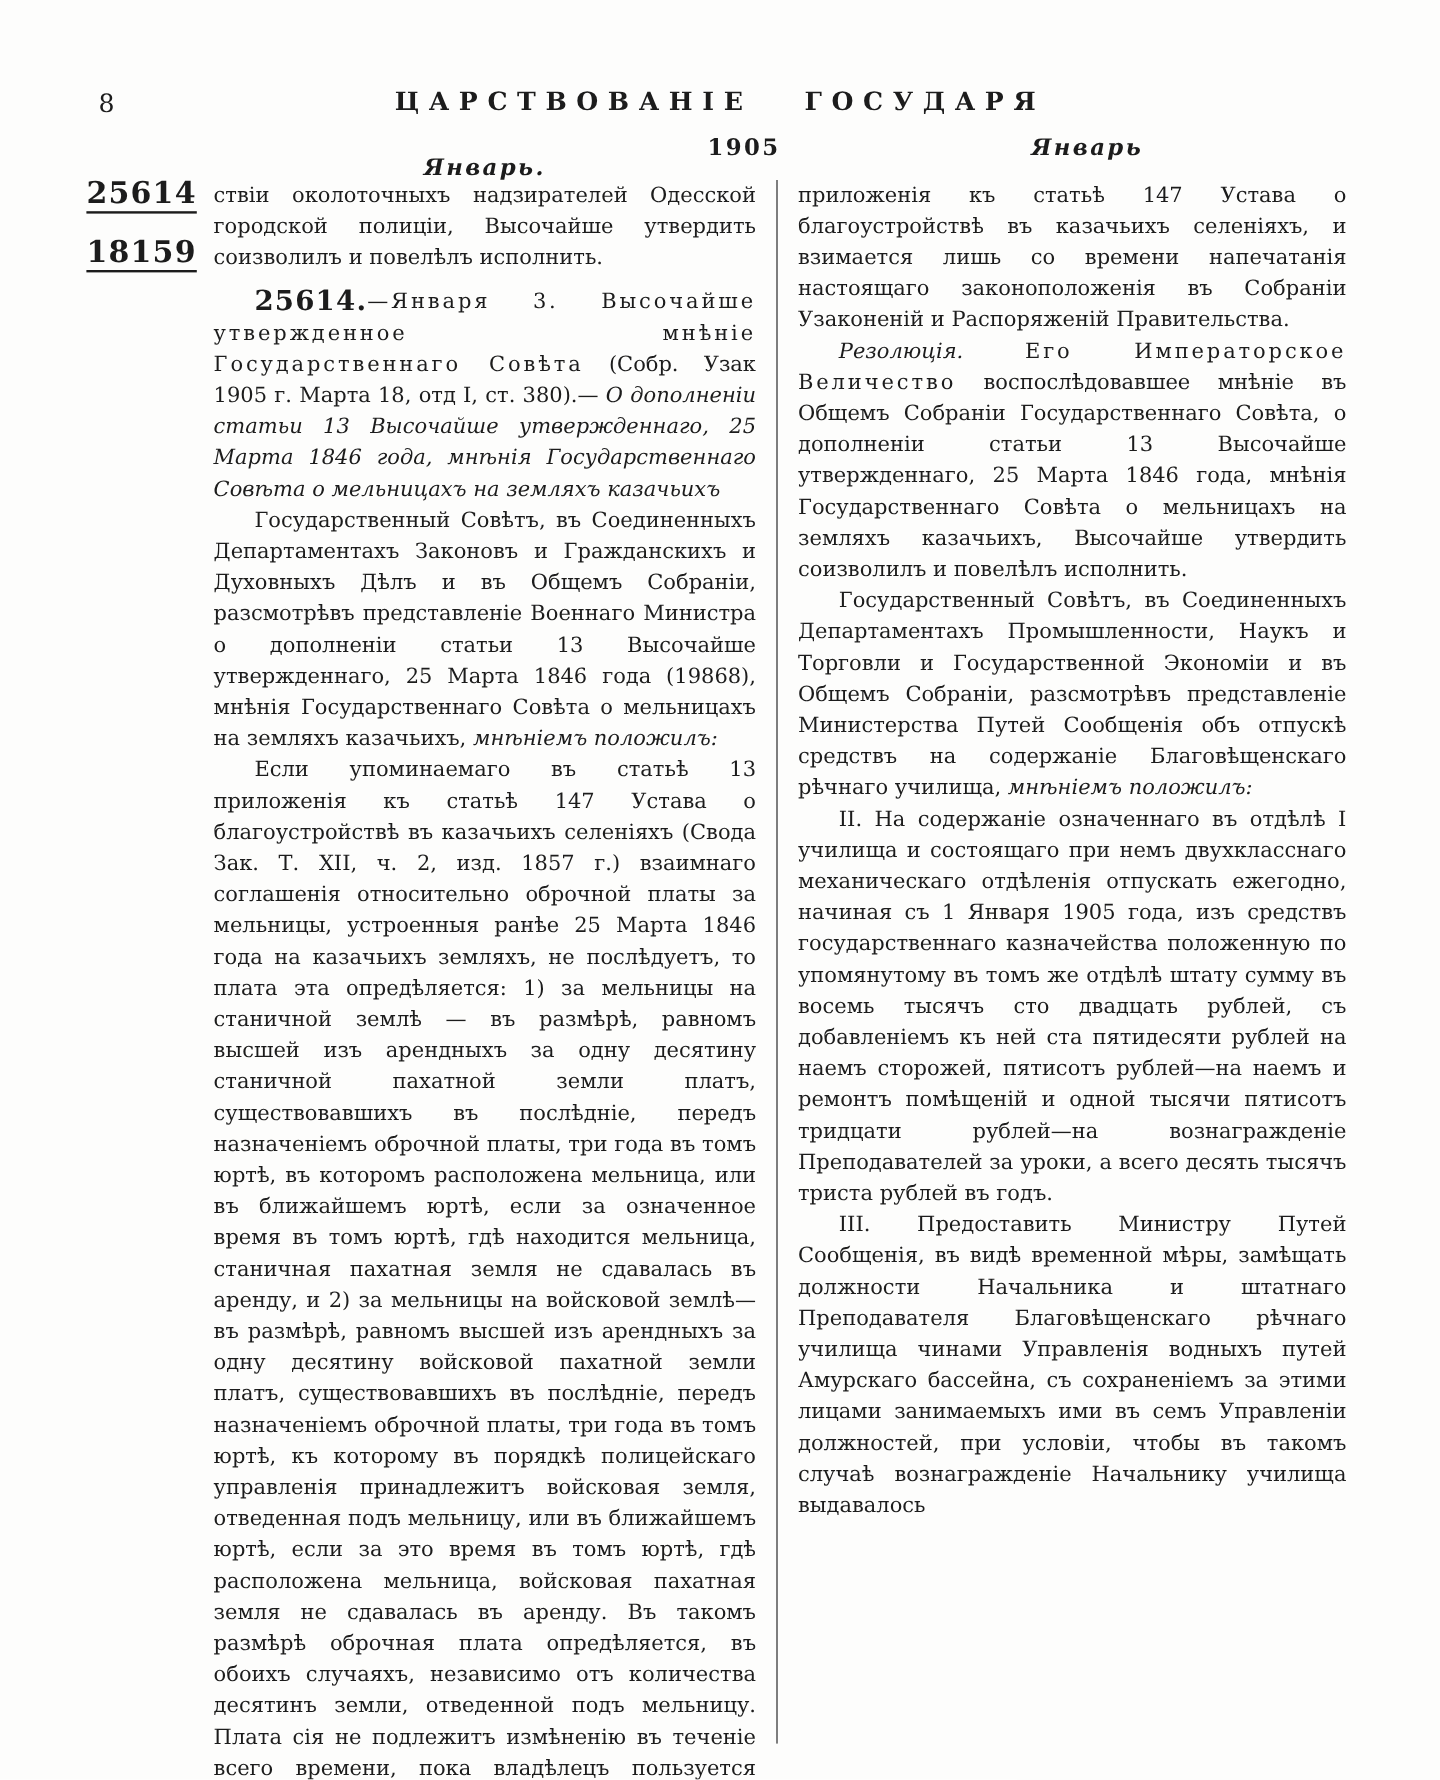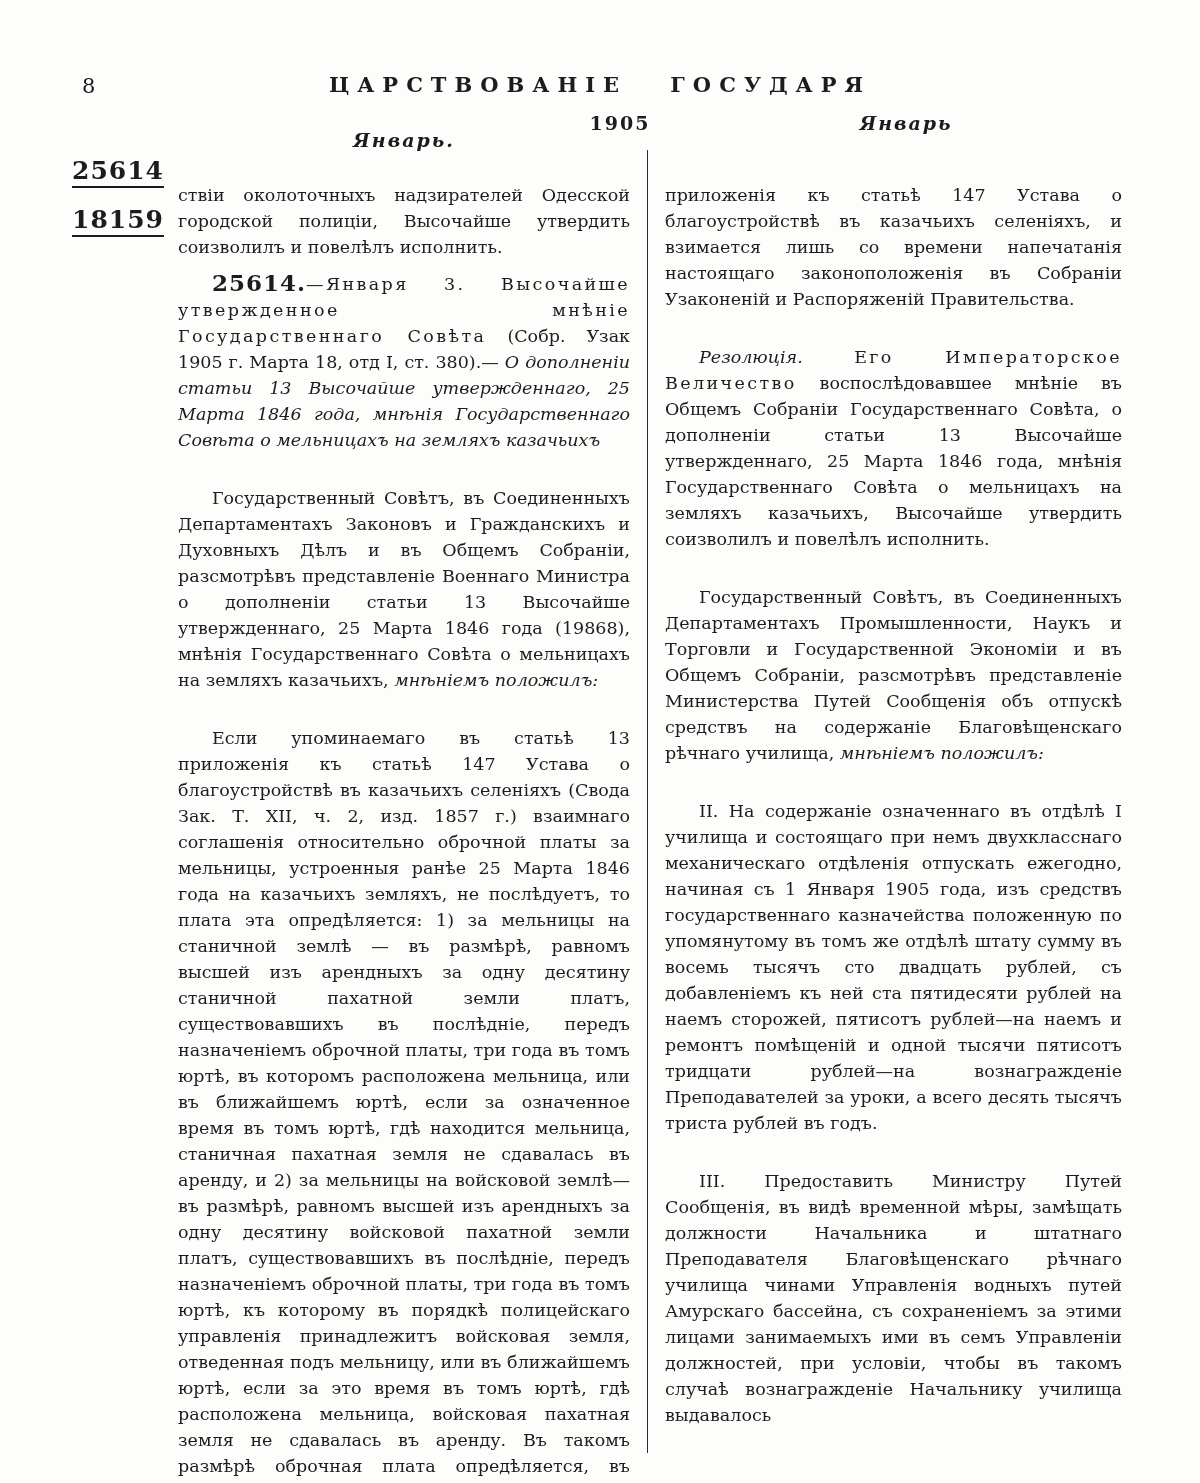--- a/index.html
+++ b/index.html
@@ -33,21 +33,21 @@
   .subheader .year,
   .subheader .month-right {
     position: absolute; transform: translateX(-50%);
     font-size: 19px; font-weight: bold;
   }
   .subheader .month-left  { left: 404px; font-style: italic; letter-spacing: 2px; margin-top: 17px; }
   .subheader .year        { left: 620px; letter-spacing: 2px; }
   .subheader .month-right { left: 859px; font-style: italic; letter-spacing: 2px; margin-left: 47px; }
 
   
-  .margin-numbers { position: absolute; left: 72px; top: 156px; width: 104px; }
+  .margin-numbers { position: absolute; left: 72px; top: 146px; width: 104px; }
   .margin-number {
     display: inline-block;
     font-size: 25px;
     font-weight: bold;
     letter-spacing: 1px;
     border-bottom: 2px solid #1c1c1c;
     padding-bottom: 1px;
     margin-bottom: 17px;
   }
 
@@ -61,21 +61,21 @@
   }
   .col {
     font-size: 17.5px;
     line-height: 26px;
     text-align: justify;
   }
   .col-left { width: 452px; }
   .divider { width: 1px; background: #2c2c2c; margin: 0 17px; }
   .col-right { flex: 1; }
 
-  .para { text-indent: 0; margin-top: 32px; }
+  .para { text-indent: 0; }
   .para.indent { text-indent: 34px; }
   .para.entry { margin-top: 11px; }
 
   .seg { }
   .s-i { font-style: italic; }
   .s-b {
     font-weight: bold;
     font-size: 23px;
     letter-spacing: 1px;
     line-height: 1;

